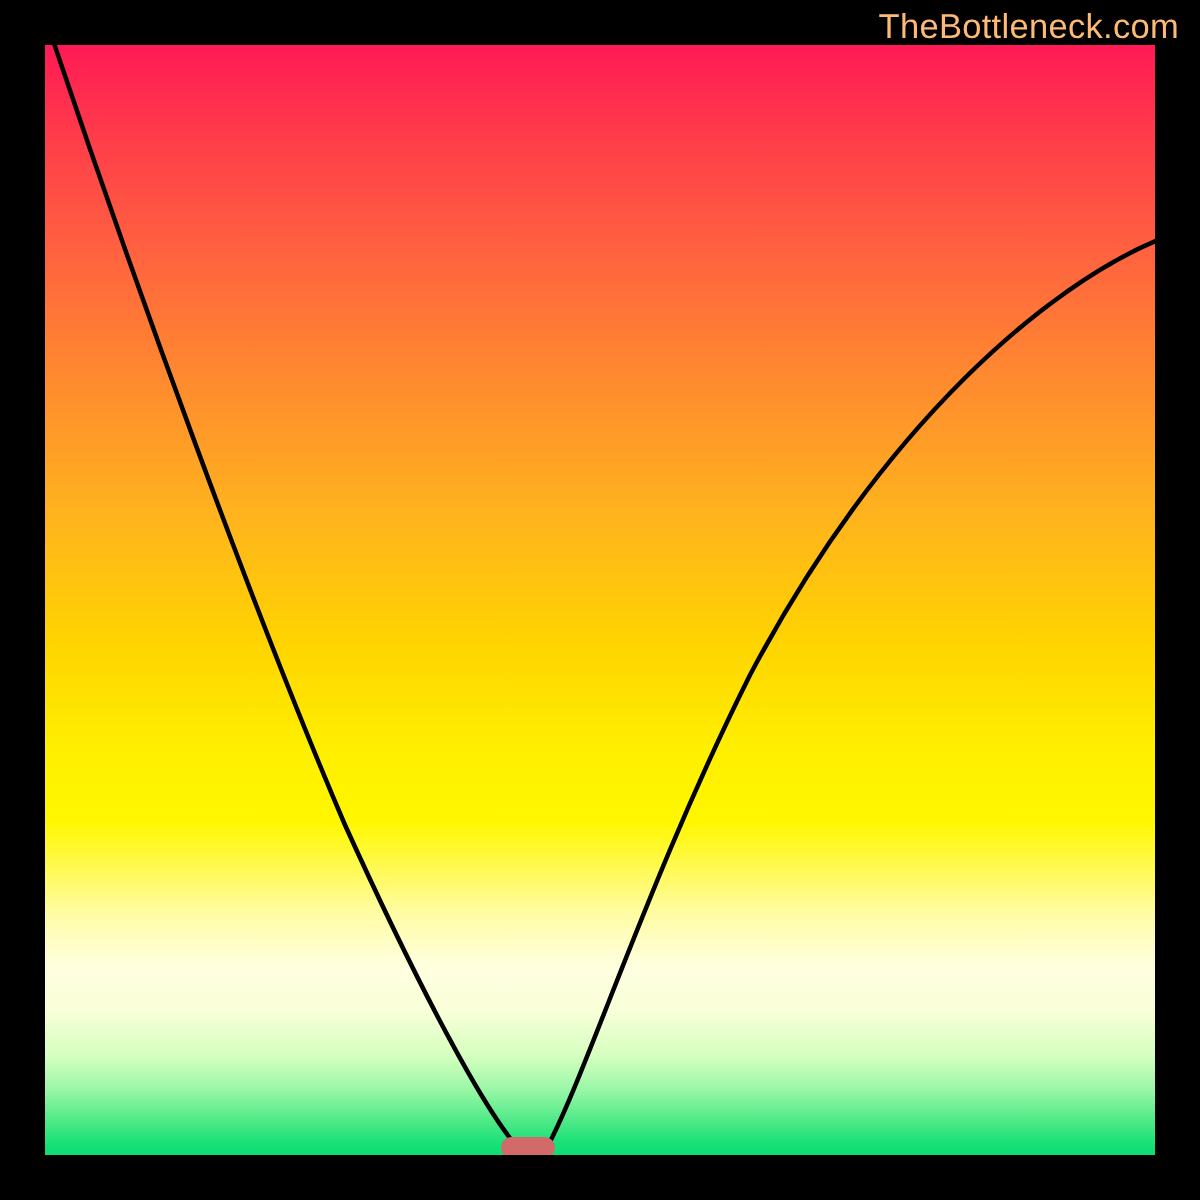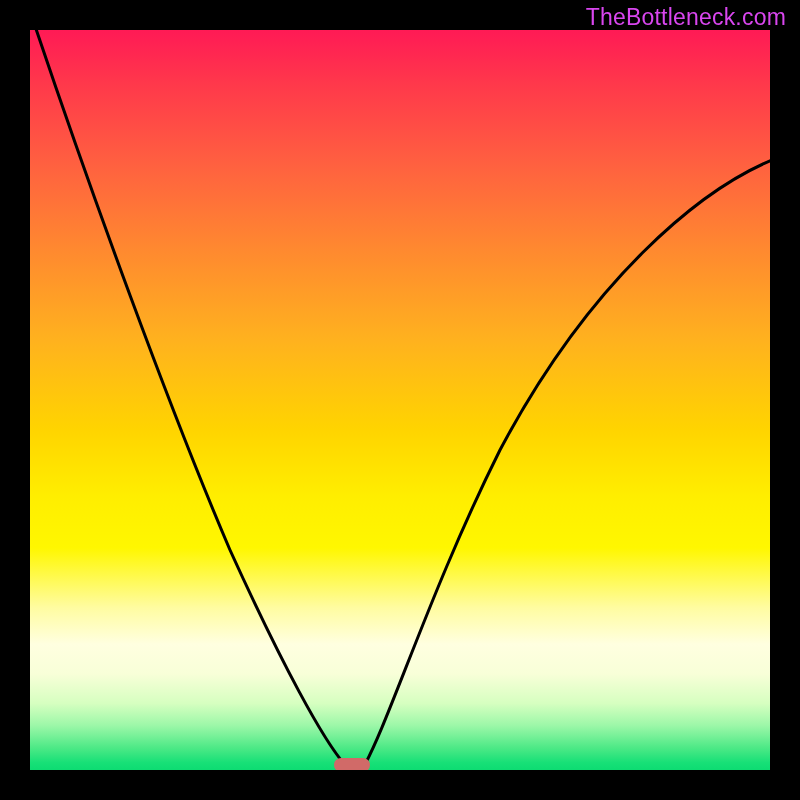--- a/index.html
+++ b/index.html
@@ -57,21 +57,21 @@
     height: 14px;
     background: #d16a68;
     border-radius: 7px;
     bottom: -2px;
     left: 304px;
   }
   .watermark {
     position: absolute;
     top: 4px;
     right: 14px;
-    color: #d946ef;
+    color: #fdba74;
     font-size: 23px;
     letter-spacing: 0.2px;
     font-weight: 400;
     user-select: none;
   }
 </style>
 </head>
 <body>
 
 <div class="frame">

